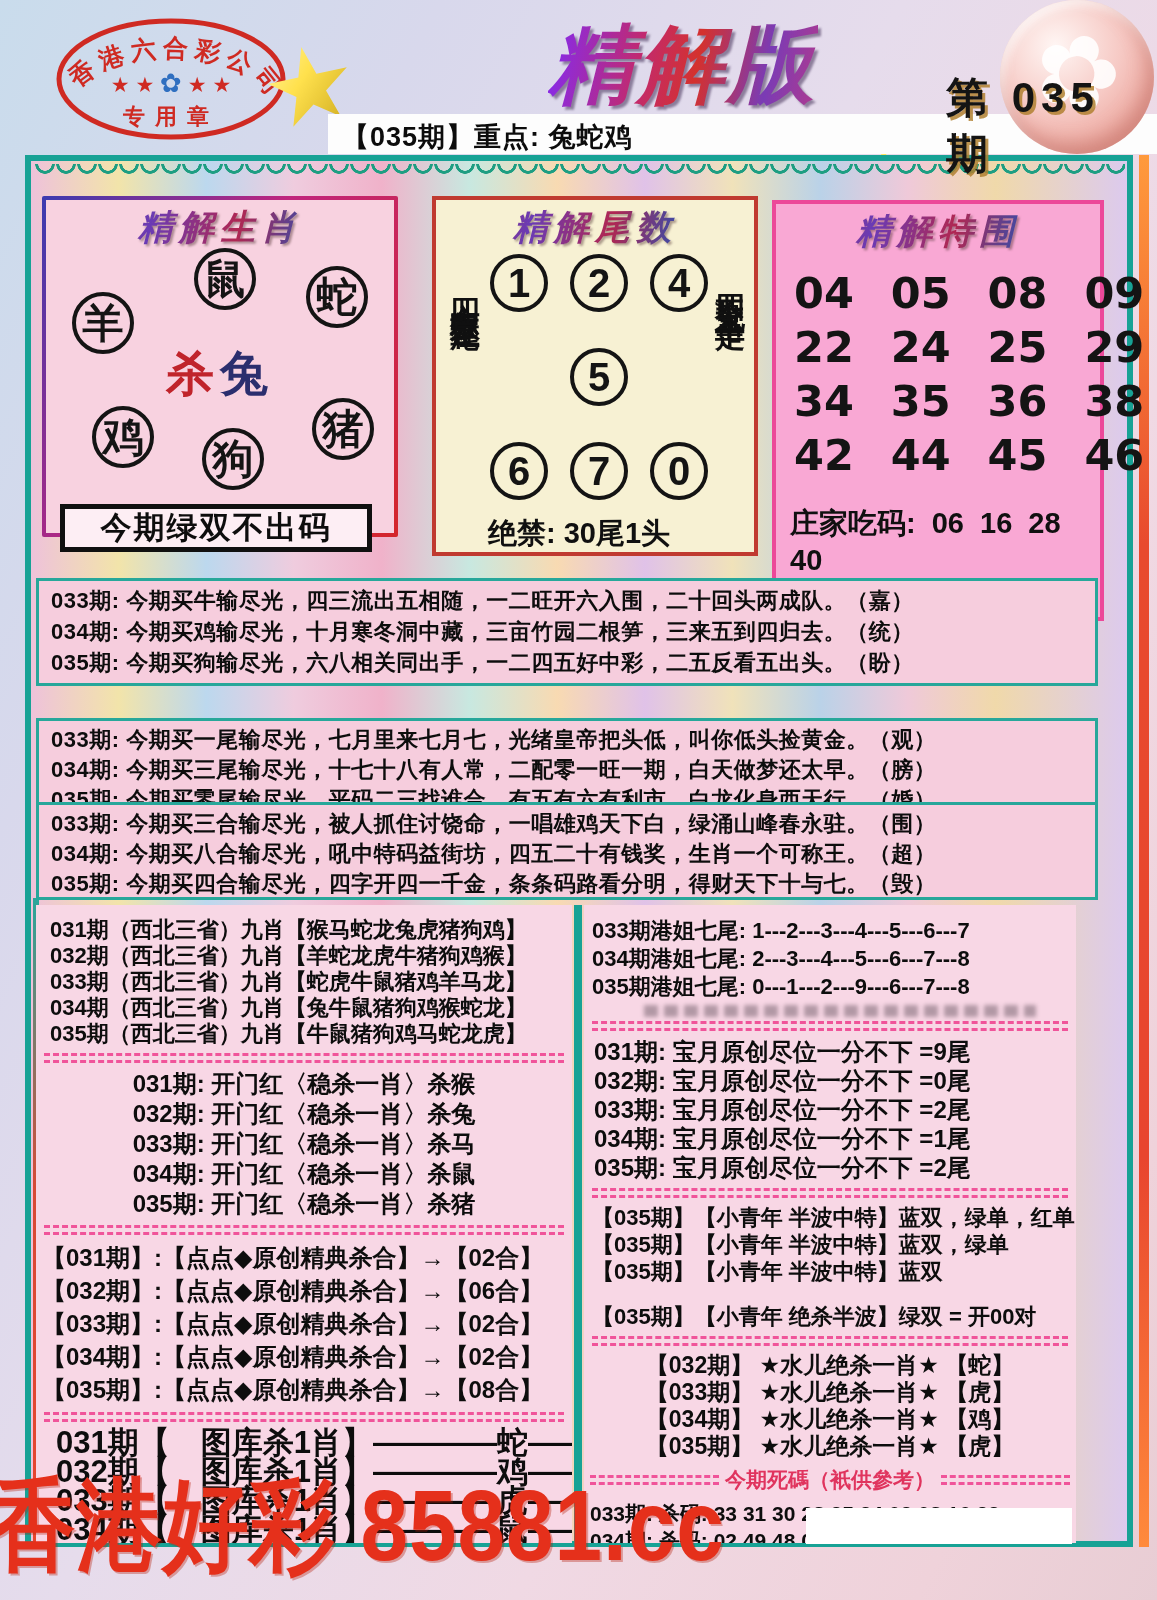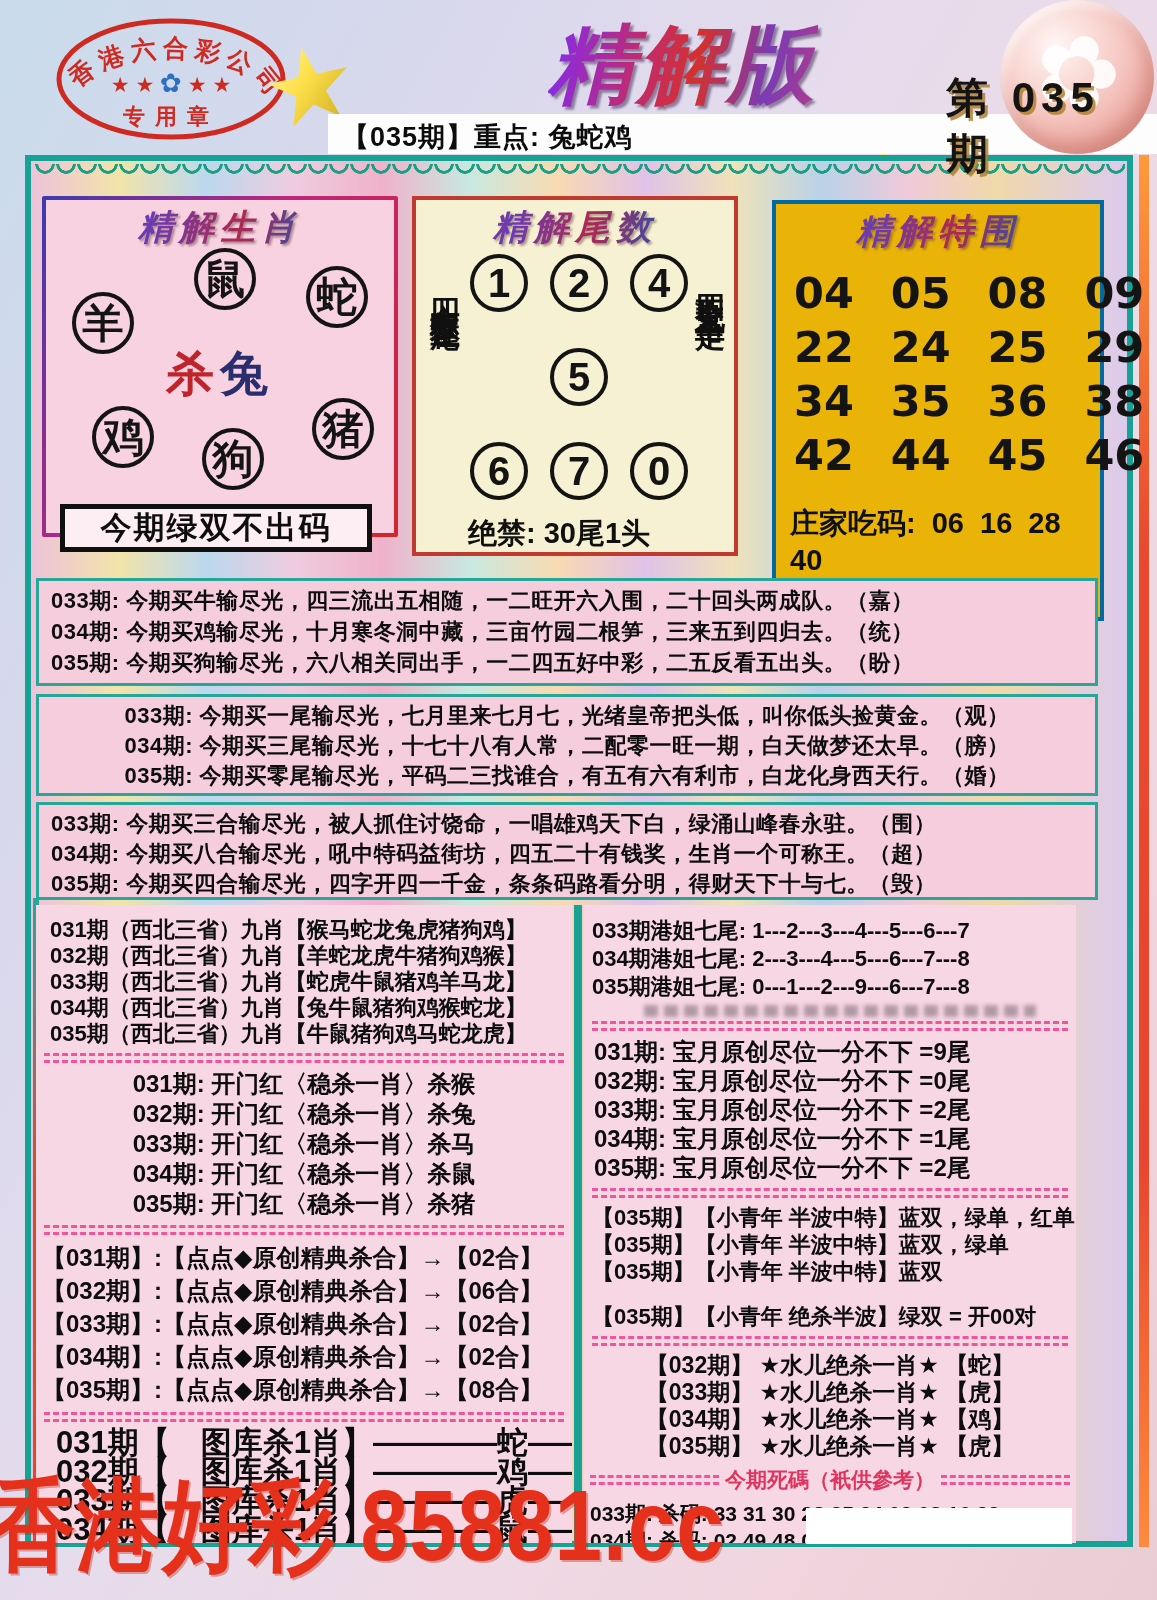--- a/index.html
+++ b/index.html
@@ -52,40 +52,40 @@
     background:linear-gradient(#f8d2e0,#f8d2e0) padding-box,linear-gradient(120deg,#3b3bb0,#c0257d 45%,#d4262b) border-box;}
   .zodiac-box .title,.tail-box .title,.range-box .title{position:absolute;left:0;right:0;top:4px;text-align:center;font-size:35px;}
   .zchar{position:absolute;width:62px;height:62px;border:4px solid #141414;border-radius:50%;
     display:flex;align-items:center;justify-content:center;font-size:41px;font-weight:900;color:#141414;box-sizing:border-box;}
   .pos-yang{left:26px;top:92px;}  .pos-shu{left:148px;top:48px;} .pos-she{left:260px;top:66px;}
   .pos-ji{left:46px;top:206px;}   .pos-gou{left:156px;top:228px;} .pos-zhu{left:266px;top:198px;}
   .kill{position:absolute;left:0;right:0;top:142px;text-align:center;font-size:48px;font-weight:900;letter-spacing:6px;}
   .kill .sha{color:#c0242b;} .kill .tu{color:#2b2e6e;}
   .note-box{left:60px;top:504px;width:312px;height:48px;border:5px solid #101010;background:#fdeef4;
     display:flex;align-items:center;justify-content:center;font-size:31px;font-weight:900;color:#0d0d0d;box-sizing:border-box;letter-spacing:2px;}
-  .tail-box{left:412px;top:196px;width:326px;height:360px;box-sizing:border-box;border:4px solid #c03a30;background:#f7f1d3;padding-left:40px;}
+  .tail-box{left:432px;top:196px;width:326px;height:360px;box-sizing:border-box;border:4px solid #c03a30;background:#f7f1d3;padding-left:40px;}
   .vtext{position:absolute;writing-mode:vertical-rl;font-size:30px;font-weight:900;color:#101010;letter-spacing:4px;}
   .v-left{left:8px;top:76px;}  .v-right{right:4px;top:72px;}
   .tcircle{position:absolute;width:58px;height:58px;border:4px solid #141414;border-radius:50%;box-sizing:border-box;
     display:flex;align-items:center;justify-content:center;font-size:40px;font-weight:900;color:#141414;background:transparent;}
   .t-0{left:54px;top:54px;} .t-1{left:134px;top:54px;} .t-2{left:214px;top:54px;}
   .t-3{left:134px;top:148px;} .t-4{left:54px;top:242px;} .t-5{left:134px;top:242px;} .t-6{left:214px;top:242px;}
   .ban{position:absolute;left:52px;top:314px;font-size:29px;font-weight:900;color:#101010;}
-  .range-box{left:772px;top:200px;width:332px;height:421px;box-sizing:border-box;border:4px solid #0369a1;background:#eab308;}
+  .range-box{left:772px;top:200px;width:332px;height:421px;box-sizing:border-box;border:4px solid #ec4899;background:#f9a8d4;}
   .range-rows{position:absolute;left:18px;top:62px;}
   .range-rows .line{font-size:43px;font-weight:900;color:#141414;line-height:54px;word-spacing:22px;font-family:"DejaVu Sans","Liberation Sans",sans-serif;}
   .banker{position:absolute;left:14px;top:300px;font-size:29px;font-weight:900;color:#101010;word-spacing:8px;}
   .blurline{filter:blur(2px);opacity:.5;background:repeating-linear-gradient(90deg,#6d5a66 0 14px,transparent 14px 20px);height:12px;}
   .range-blur{position:absolute;left:30px;right:20px;bottom:4px;}
 
   
   .poem{left:36px;width:1062px;box-sizing:border-box;border:3px solid #27a79a;background:#f6cddd;
     display:flex;flex-direction:column;justify-content:space-around;padding:4px 12px;}
   .poem .line{font-size:22px;font-weight:800;color:#0d0d0d;letter-spacing:.5px;}
-  .poem-a{top:578px;height:108px;} .poem-b{top:694px;height:102px;align-items:center;} .poem-c{top:802px;height:98px;}
+  .poem-a{top:578px;height:108px;} .poem-b{top:718px;height:102px;} .poem-c{top:802px;height:98px;}
 
   
   .col{top:905px;height:638px;background:#f8d7e5;box-sizing:border-box;overflow:hidden;}
   .left-col{left:36px;width:536px;}
   .divider{left:574px;top:905px;width:8px;height:638px;background:#17a295;}
   .right-col{left:584px;width:492px;}
   .sep{height:4px;border-top:3px dashed #f0549a;border-bottom:3px dashed #f0549a;margin:4px 8px;}
   .blk{padding:2px 0;}
   .blk .line{font-weight:700;color:#0d0d0d;}
   .nine .line{font-size:22px;line-height:26px;padding-left:14px;}

